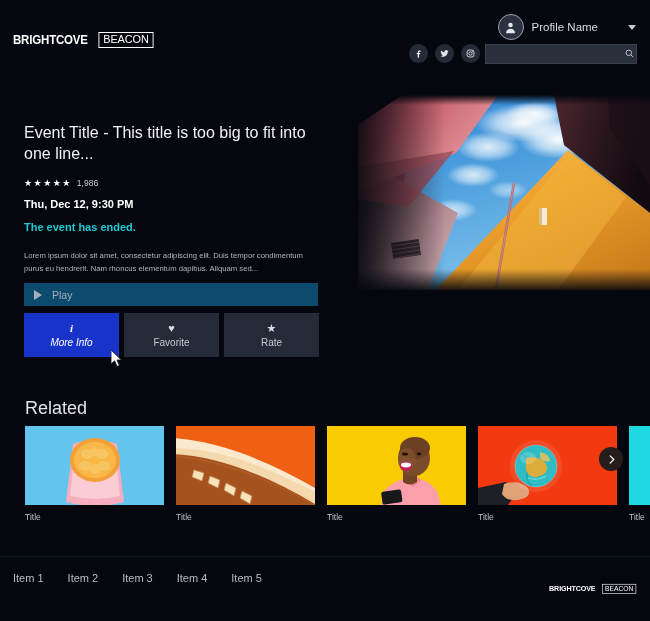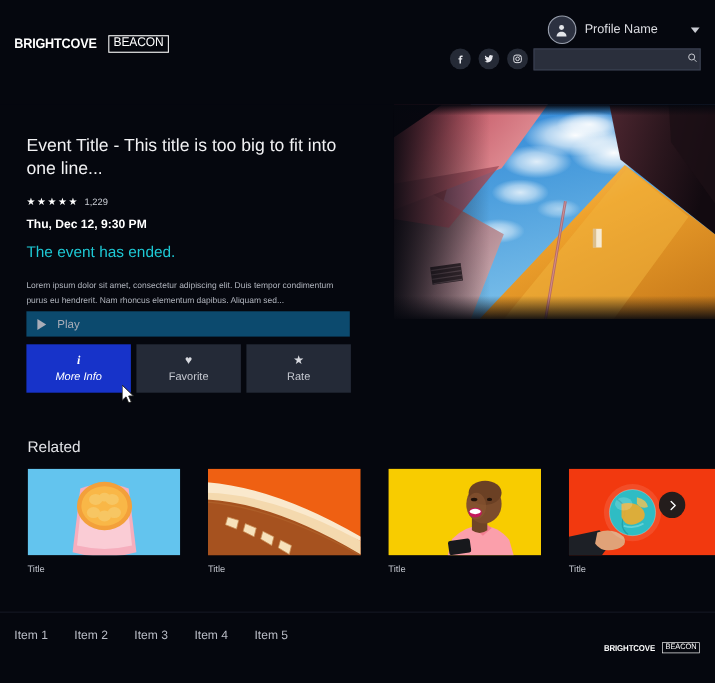--- a/index.html
+++ b/index.html
@@ -87,21 +87,21 @@
     z-index:6; pointer-events:none;
   }
 
   
   .detail { position:absolute; left:24px; top:122px; width:300px; z-index:8; }
   .title { font-size:16px; line-height:1.32; color:#f1f1f3; font-weight:400; }
   .rating-row { display:flex; align-items:center; gap:5px; margin-top:14px; }
   .stars { color:#ffffff; font-size:9px; letter-spacing:1.5px; }
   .rating-count { font-size:8.5px; color:#c9ccd3; }
   .datetime { font-size:11px; font-weight:bold; color:#ffffff; margin-top:10px; }
-  .status { font-size:14px; font-weight:normal; color:#1ec8d4; margin-top:11px; }
+  .status { font-size:11px; font-weight:bold; color:#1ec8d4; margin-top:11px; }
   .desc { font-size:7.7px; line-height:1.62; color:#b0b4bd; margin-top:17px; width:294px; }
 
   
   .play-btn {
     position:absolute; left:24px; top:283px; width:294px; height:23px;
     background:#0c4a6e; display:flex; align-items:center; padding-left:10px;
     gap:10px; cursor:pointer; z-index:8;
   }
   .play-tri { width:0;height:0; border-top:5px solid transparent; border-bottom:5px solid transparent;
               border-left:8px solid #a9adb8; }
@@ -115,22 +115,22 @@
   }
   .act-btn.selected { background:#1733c9; }
   .act-ico { font-size:11px; color:#d8dae0; line-height:1; height:11px; display:flex; align-items:center; }
   .act-btn.selected .act-ico { color:#ffffff; font-style:italic; font-weight:bold; font-family:"Liberation Serif", serif; }
   .act-lbl { font-size:10px; color:#c6c9d1; }
   .act-btn.selected .act-lbl { color:#ffffff;font-style:italic; }
 
   .cursor { position:absolute; left:111px; top:350px; z-index:30; pointer-events:none; }
 
   
-  .related-head { position:absolute; left:25px; top:398px; font-size:14px; color:#e3e4e8; }
-  .rail { position:absolute; left:25px; top:426px; width:625px; height:100px; display:flex; gap:25px; }
+  .related-head { position:absolute; left:25px; top:398px; font-size:18px; color:#e3e4e8; }
+  .rail { position:absolute; left:25px; top:426px; width:625px; height:100px; display:flex; gap:12px; }
   .card { width:139px; flex:0 0 139px; cursor:pointer; }
   .card-img { width:139px; height:79px; overflow:hidden; position:relative; }
   .card-lbl { font-size:8.5px; color:#bec1c9; margin-top:7px; }
   .rail-next {
     position:absolute; left:599px; top:447px; width:24px; height:24px;
     border-radius:50%; background:#241d1c; display:flex; align-items:center;
     justify-content:center; cursor:pointer; z-index:12;
   }
 
   
@@ -282,21 +282,21 @@
     </div>
     <div class="hero-fade"></div>
     <div class="hero-bot"></div>
     <div class="hero-top"></div>
   </div>
 
   <div class="detail">
     <div class="title">Event Title - This title is too big to fit into one line...</div>
     <div class="rating-row">
       <span class="stars">★★★★★</span>
-      <span class="rating-count">1,229</span>
+      <span class="rating-count">1,986</span>
     </div>
     <div class="datetime">Thu, Dec 12, 9:30 PM</div>
     <div class="status">The event has ended.</div>
     <div class="desc">Lorem ipsum dolor sit amet, consectetur adipiscing elit. Duis tempor condimentum purus eu hendrerit. Nam rhoncus elementum dapibus. Aliquam sed...</div>
   </div>
 
   <div class="play-btn">
     <span class="play-tri"></span>
     <span class="play-label">Play</span>
   </div>

